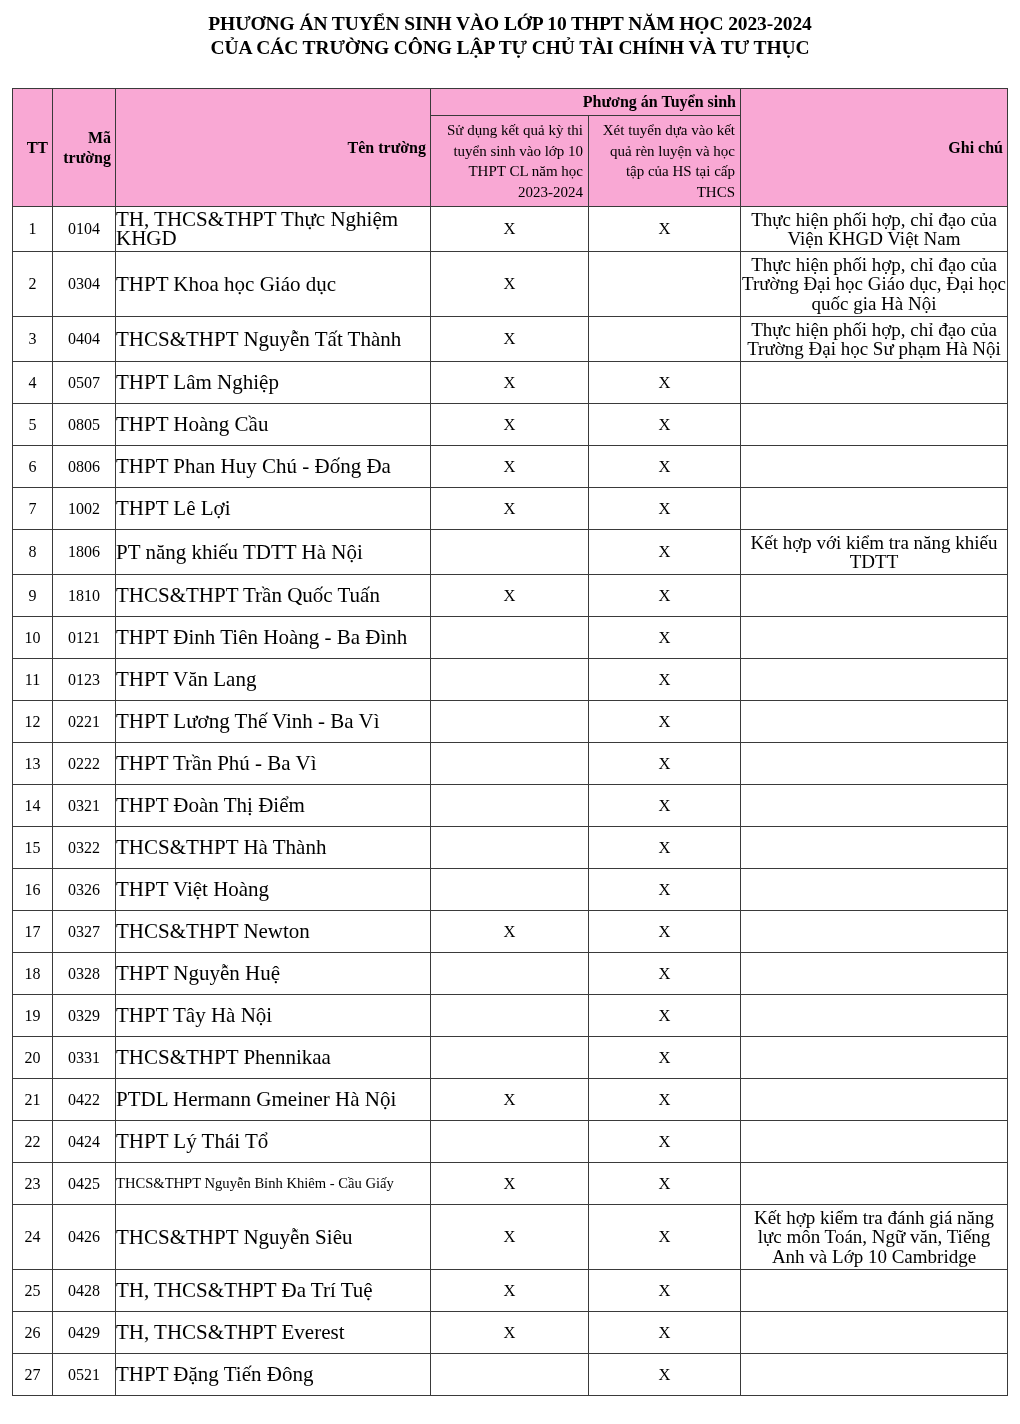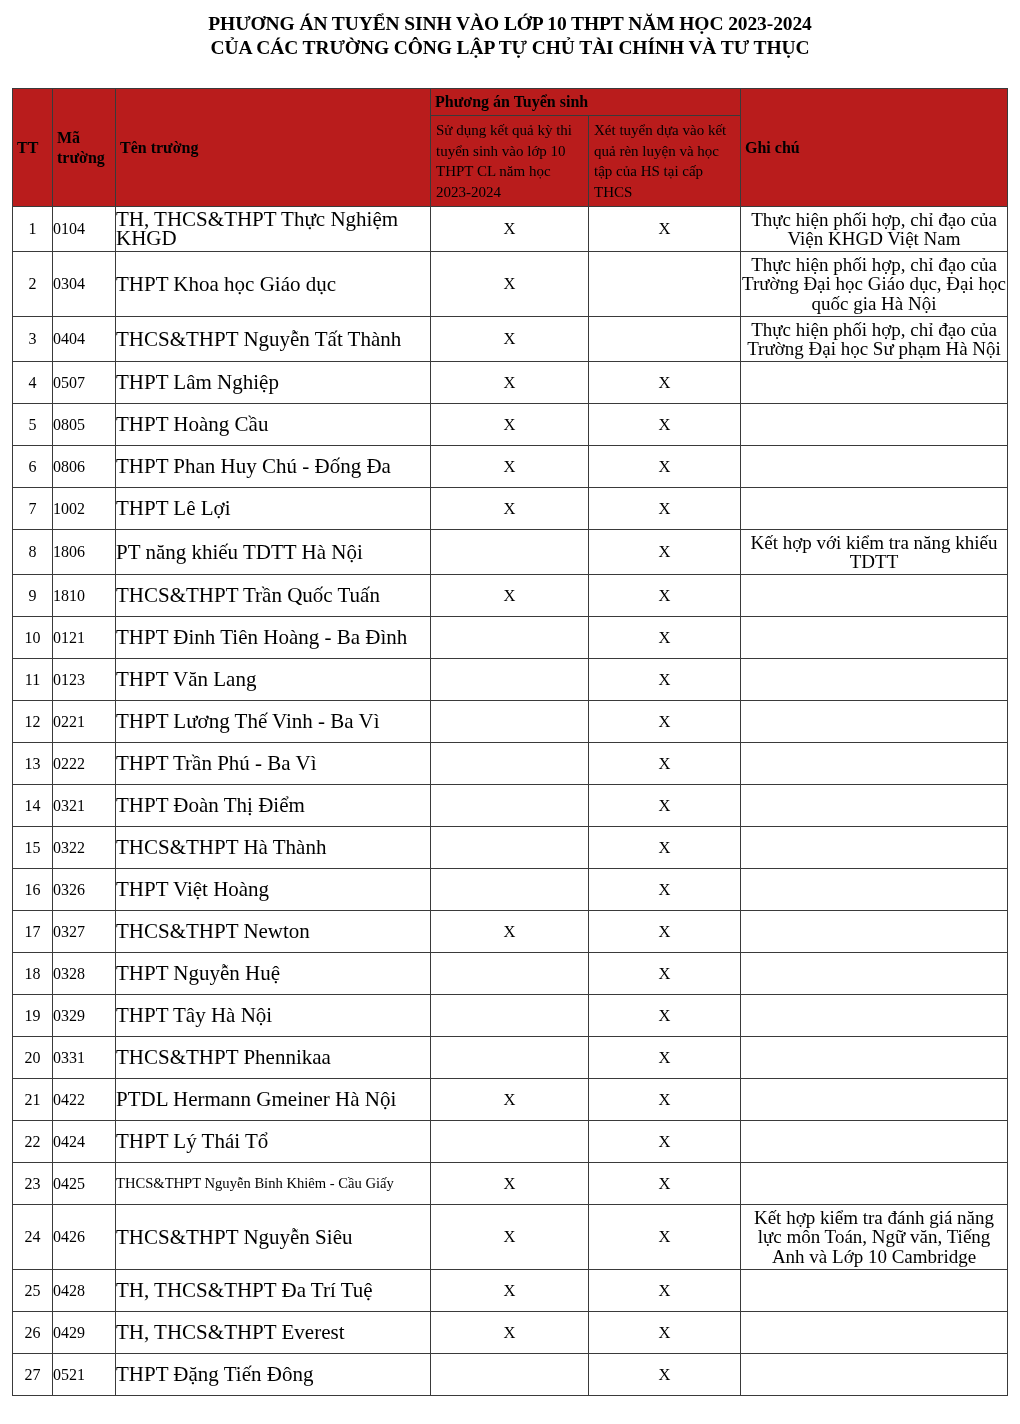--- a/index.html
+++ b/index.html
@@ -47,23 +47,23 @@
     font-size: 15.5px;
   }
   table.main th,
   table.main td {
     border: 1px solid #3a3a3a;
     padding: 0;
     vertical-align: middle;
     box-sizing: border-box;
   }
   table.main thead th {
-    background: #b91c1c;
+    background: #f9a8d4;
     font-weight: bold;
-    text-align: left;
+    text-align: right;
     font-size: 16px;
     line-height: 20px;
     padding: 3px 4px;
   }
   table.main thead th.sub {
     font-weight: normal;
     font-size: 15px;
     line-height: 20.5px;
     padding: 4px 5px;
   }
@@ -73,21 +73,21 @@
   col.c-ten     { width: 315px; }
   col.c-sud     { width: 158px; }
   col.c-xet     { width: 152px; }
   col.c-ghi     { width: 267px; }
 
   td.tt {
     text-align: center;
     font-size: 16px;
   }
   td.ma {
-    text-align: left;
+    text-align: center;
     font-size: 16px;
   }
   td.ten {
     text-align: left;
     padding: 2px 4px 2px 7px;
     font-size: 21px;
     line-height: 19px;
   }
   td.ten.narrow {
     font-size: 14.6px;

